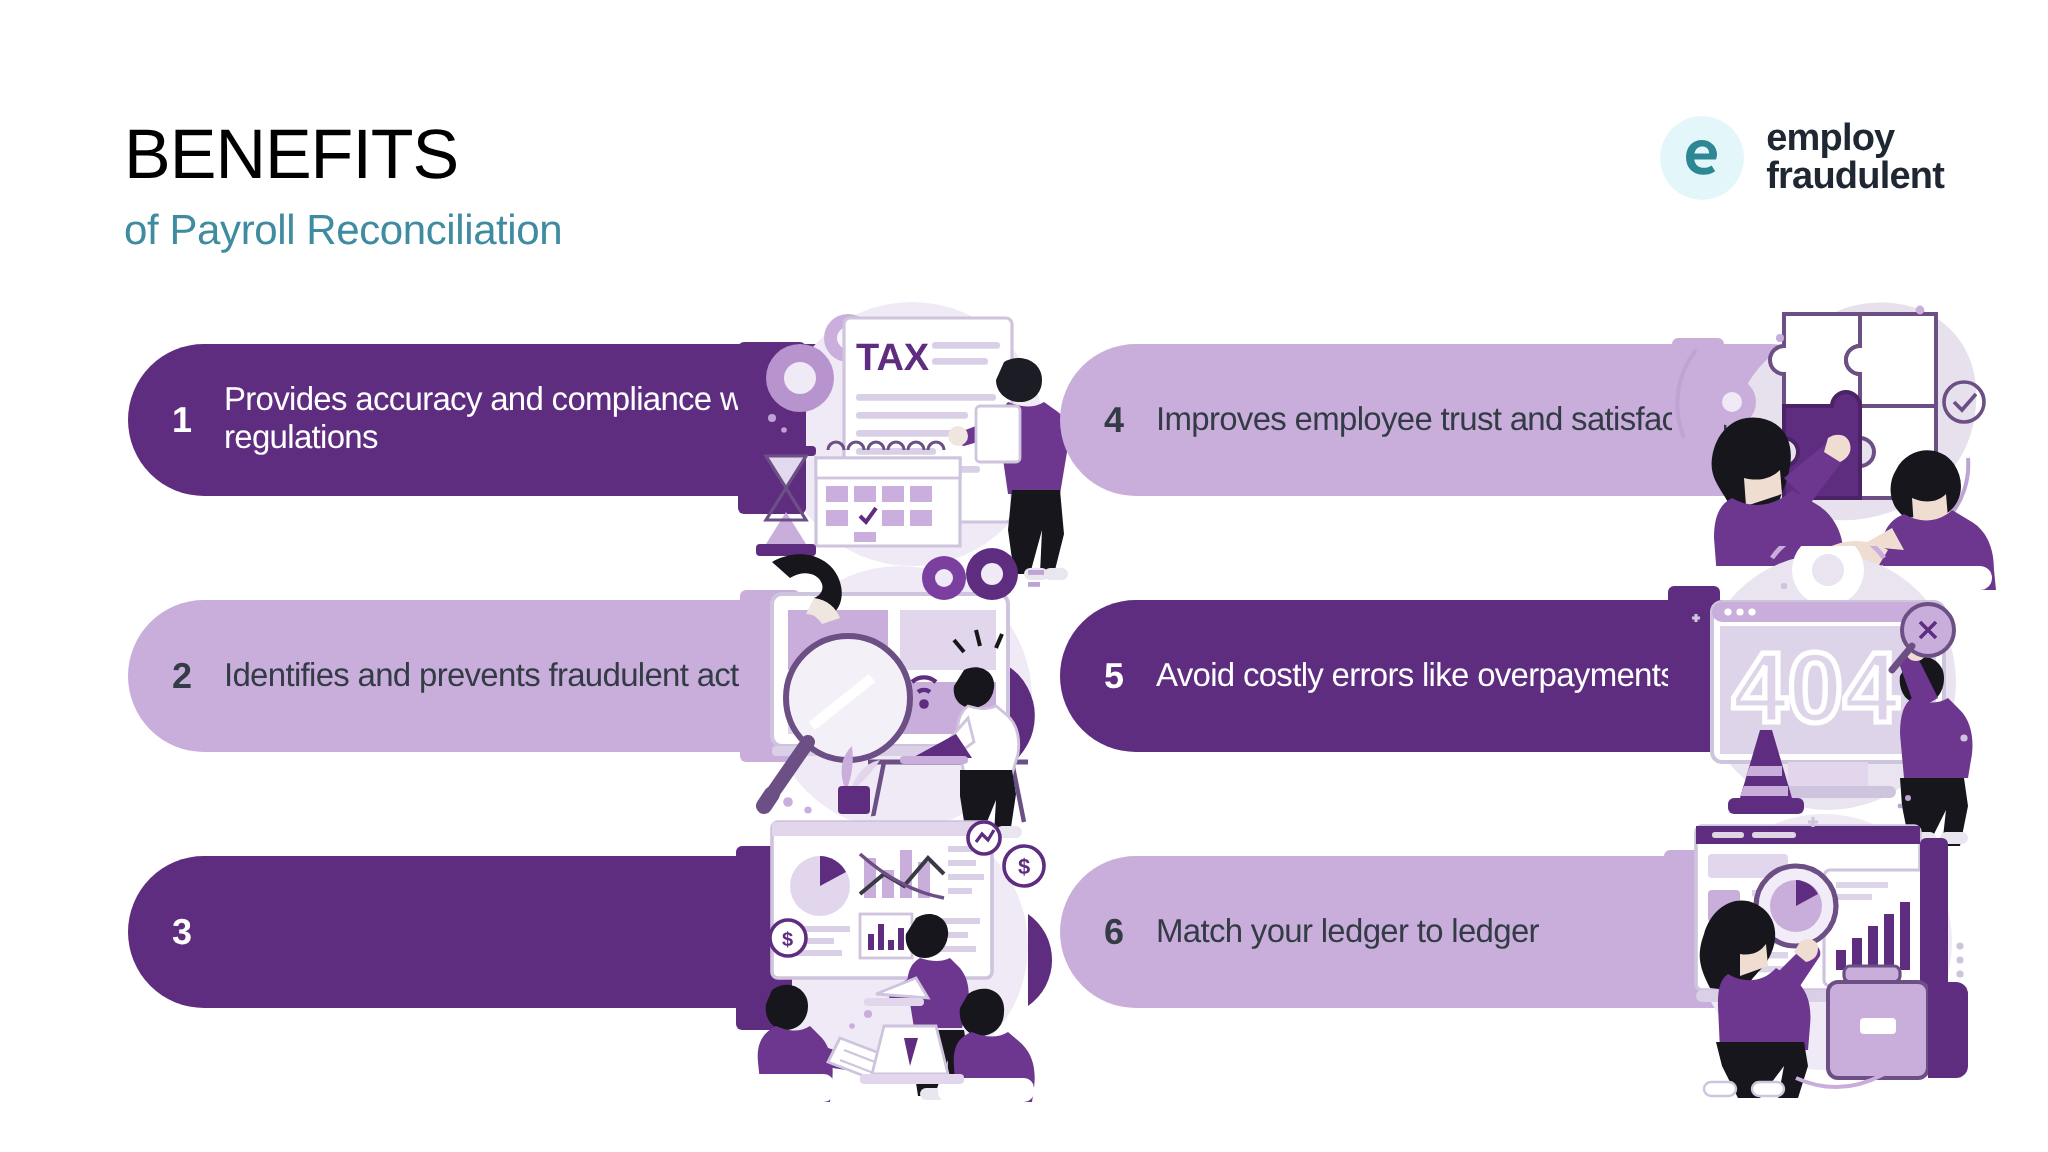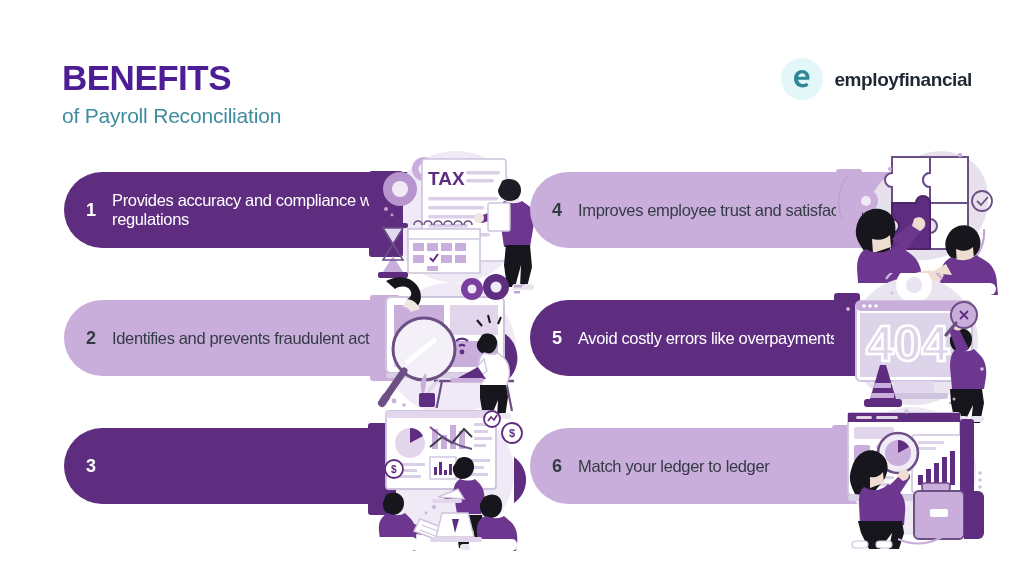--- a/index.html
+++ b/index.html
@@ -23,23 +23,23 @@
     width: 1024px;
     height: 150px;
   }
   #title-block {
     position: absolute;
     left: 62px;
     top: 58px;
   }
   #main-title {
     font-size: 35px;
-    font-weight: bold;
+    font-weight: normal;
     letter-spacing: -0.5px;
-    color: #4c1d95;
+    color: #000000;
     line-height: 40px;
     margin: 0;
   }
   #sub-title {
     font-size: 21px;
     font-weight: normal;
     color: #3f8ca0;
     line-height: 28px;
     margin: 4px 0 0 0;
     letter-spacing: -0.2px;
@@ -59,21 +59,21 @@
     height: 42px;
     border-radius: 50%;
     background: #e3f7fa;
     display: flex;
     align-items: center;
     justify-content: center;
     flex: 0 0 auto;
   }
   #logo-wordmark {
     display: flex;
-    flex-direction: row;
+    flex-direction: column;
     line-height: 19px;
   }
   #logo-wordmark span {
     font-size: 19px;
     font-weight: bold;
     color: #1f2733;
     letter-spacing: -0.4px;
   }
 
   
@@ -150,21 +150,21 @@
   </div>
 
   <div id="logo">
     <div id="logo-mark">
       <svg width="26" height="26" viewBox="0 0 26 26" aria-hidden="true">
         <path d="M20.5 11.3c0-4.2-3.3-7.3-7.6-7.3C8.3 4 5 7.6 5 12.6c0 5.3 3.5 8.8 8.7 8.8 2.3 0 4.3-.6 5.9-1.8l-1.8-2.9c-1.1.8-2.4 1.2-3.8 1.2-2.7 0-4.5-1.6-4.9-4.2h10.9c.3-.8.5-1.6.5-2.4zm-11.3-.6c.5-2.2 2-3.5 4-3.5 1.9 0 3.3 1.3 3.4 3.5H9.2z" fill="#2e8795"></path>
       </svg>
     </div>
     <div id="logo-wordmark">
       <span>employ</span>
-      <span>financial</span>
+      <span>fraudulent</span>
     </div>
   </div>
 </div>
 
 <div class="col" id="col-left">
 
   <div class="row row-0">
     <div class="pill dark">
       <div class="pill-number">1</div>
       <div class="pill-text">Provides accuracy and compliance with tax regulations</div>

